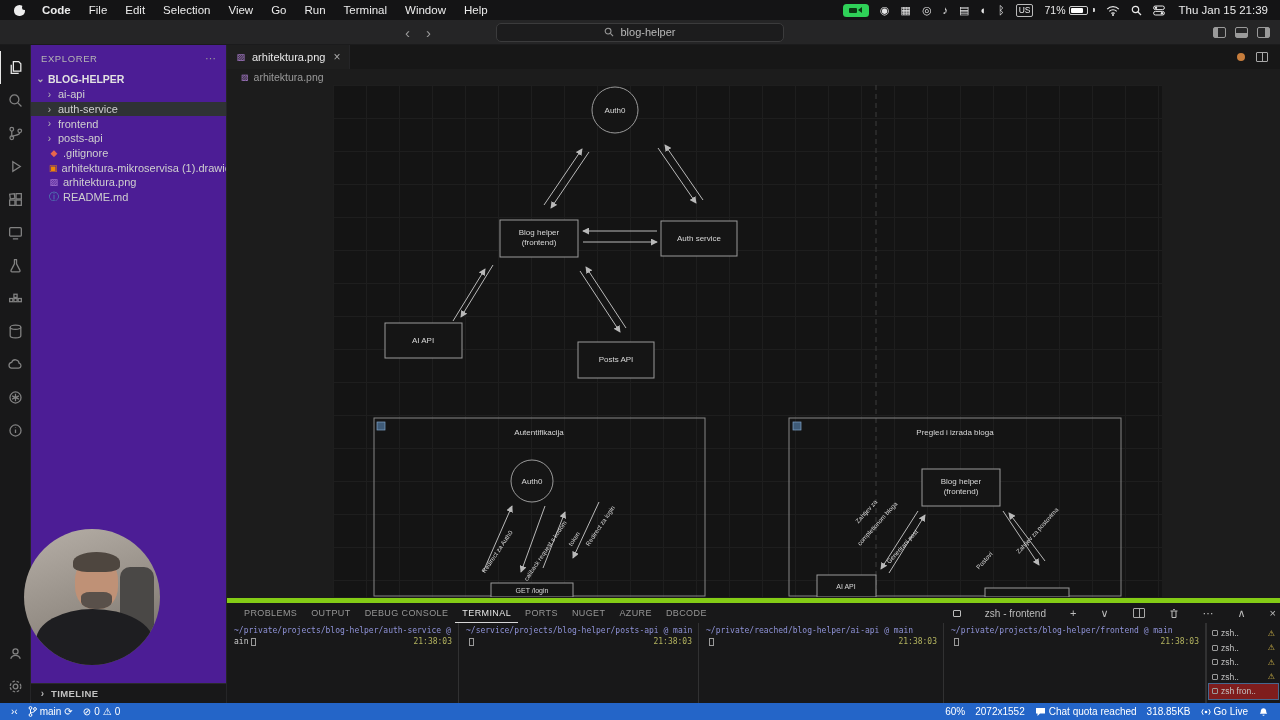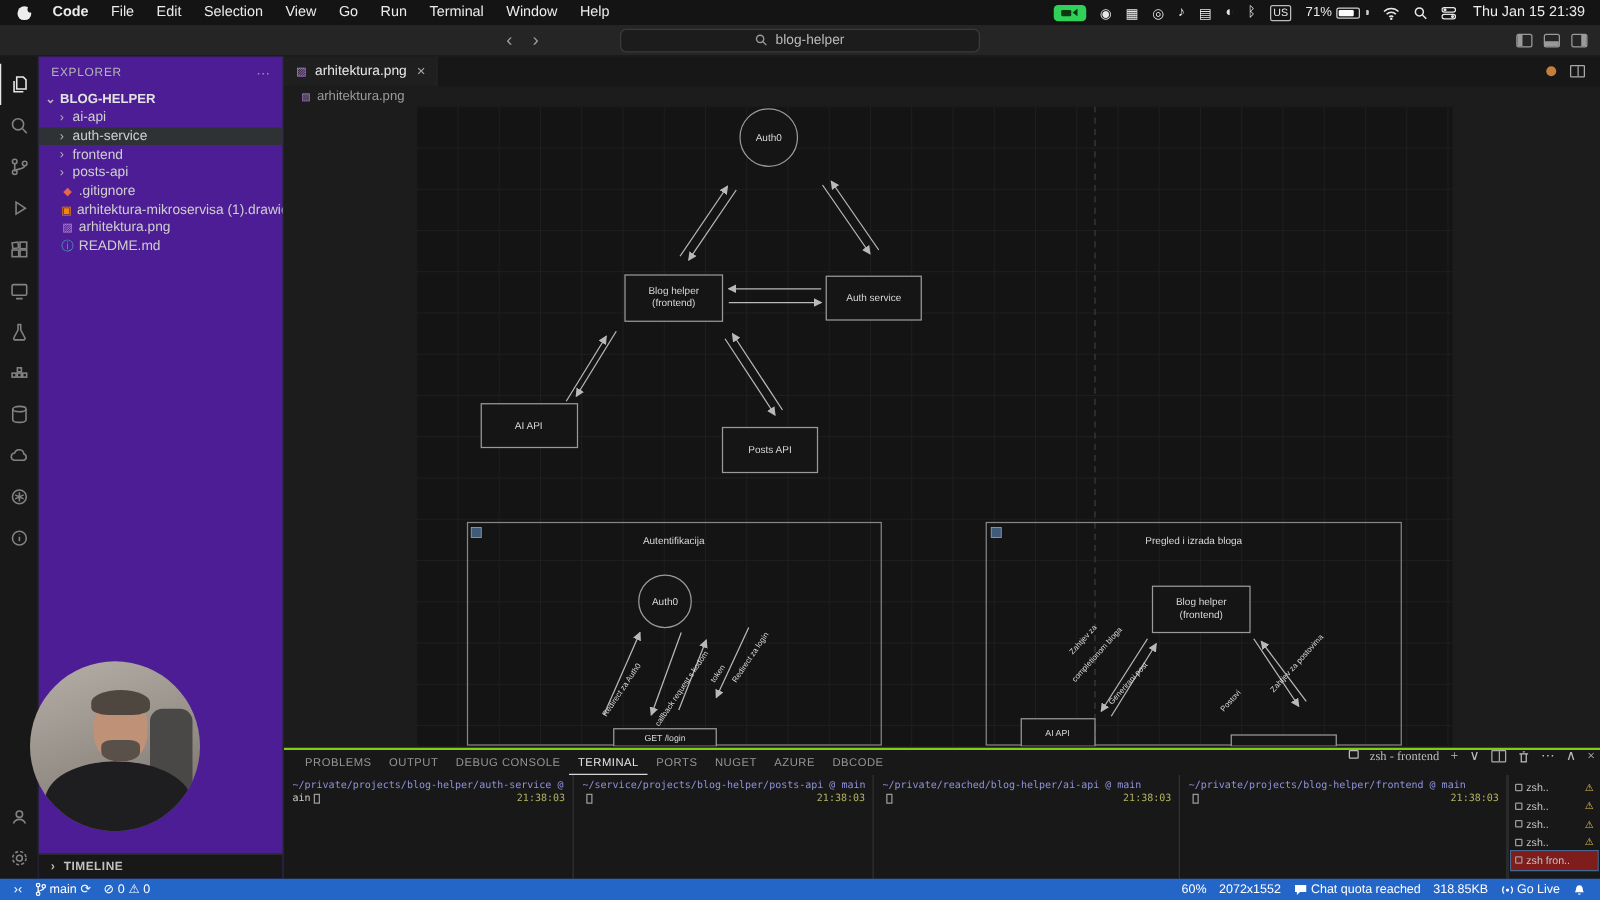--- a/index.html
+++ b/index.html
@@ -92,27 +92,27 @@
   .node { fill:#151515; stroke:#9a9a9a; stroke-width:1; }
   .container-box { fill:none; stroke:#858585; stroke-width:1; }
   .chip { fill:#3f5b78; stroke:#7fa3c8; stroke-width:.7; }
   .dashline { stroke:#3c3c3c; stroke-width:1; stroke-dasharray:5 4; }
   .arrow { stroke:#b9b9b9; stroke-width:1; }
   .drawing text { fill:#d8d8d8; font-family:"Liberation Sans",sans-serif; }
   .t8 { font-size:8px; } .t7 { font-size:7px; } .t6 { font-size:6.3px; fill:#c8c8c8; }
   .mid { text-anchor:middle; }
 
   
-  .panel { height:105px; border-top:2px solid #84cc16; background:#181819; display:flex; flex-direction:column; }
+  .panel { height:105px; border-top:5px solid #84cc16; background:#181819; display:flex; flex-direction:column; }
   .panel-header { height:20px; display:flex; align-items:stretch; padding:0 4px 0 10px; font-size:9px;
     color:#969696; letter-spacing:.4px; }
   .ptab { display:flex; align-items:center; padding:0 7px; }
   .ptab.active { color:#e7e7e7; box-shadow:inset 0 -1px 0 #d7d7d7; }
-  .panel-right { margin-left:auto; display:flex; gap:9px; color:#bdbdbd;
-    font-size:10px; letter-spacing:0;font-family:Liberation Serif, serif; }
+  .panel-right { margin-left:auto; display:flex; align-items:center; gap:24px; color:#bdbdbd;
+    font-size:10px; letter-spacing:0; }
   .term-ic { width:8px; height:7px; border:1px solid #bdbdbd; border-radius:1px; }
   .ph-glyph { font-size:11px; line-height:1; }
   .panel-body { flex:1; min-height:0; display:flex; font-family:"DejaVu Sans Mono",monospace; }
   .tpane { padding:3px 6px 0 7px; border-right:1px solid #313132; font-size:8px; line-height:10.5px;
     color:#cccccc; overflow:hidden; }
   .tpane.p1 { width:232px; } .tpane.p2 { width:240px; } .tpane.p3 { width:245px; } .tpane.p4 { flex:1; }
   .tpath { color:#8f93d8; white-space:nowrap; display:block; overflow:hidden; }
   .tline2 { display:flex; align-items:center; }
   .cursor { display:inline-block; width:5px; height:8px; border:1px solid #9a9a9a; margin-left:3px; }
   .ttime { margin-left:auto; color:#b3b35f; }

